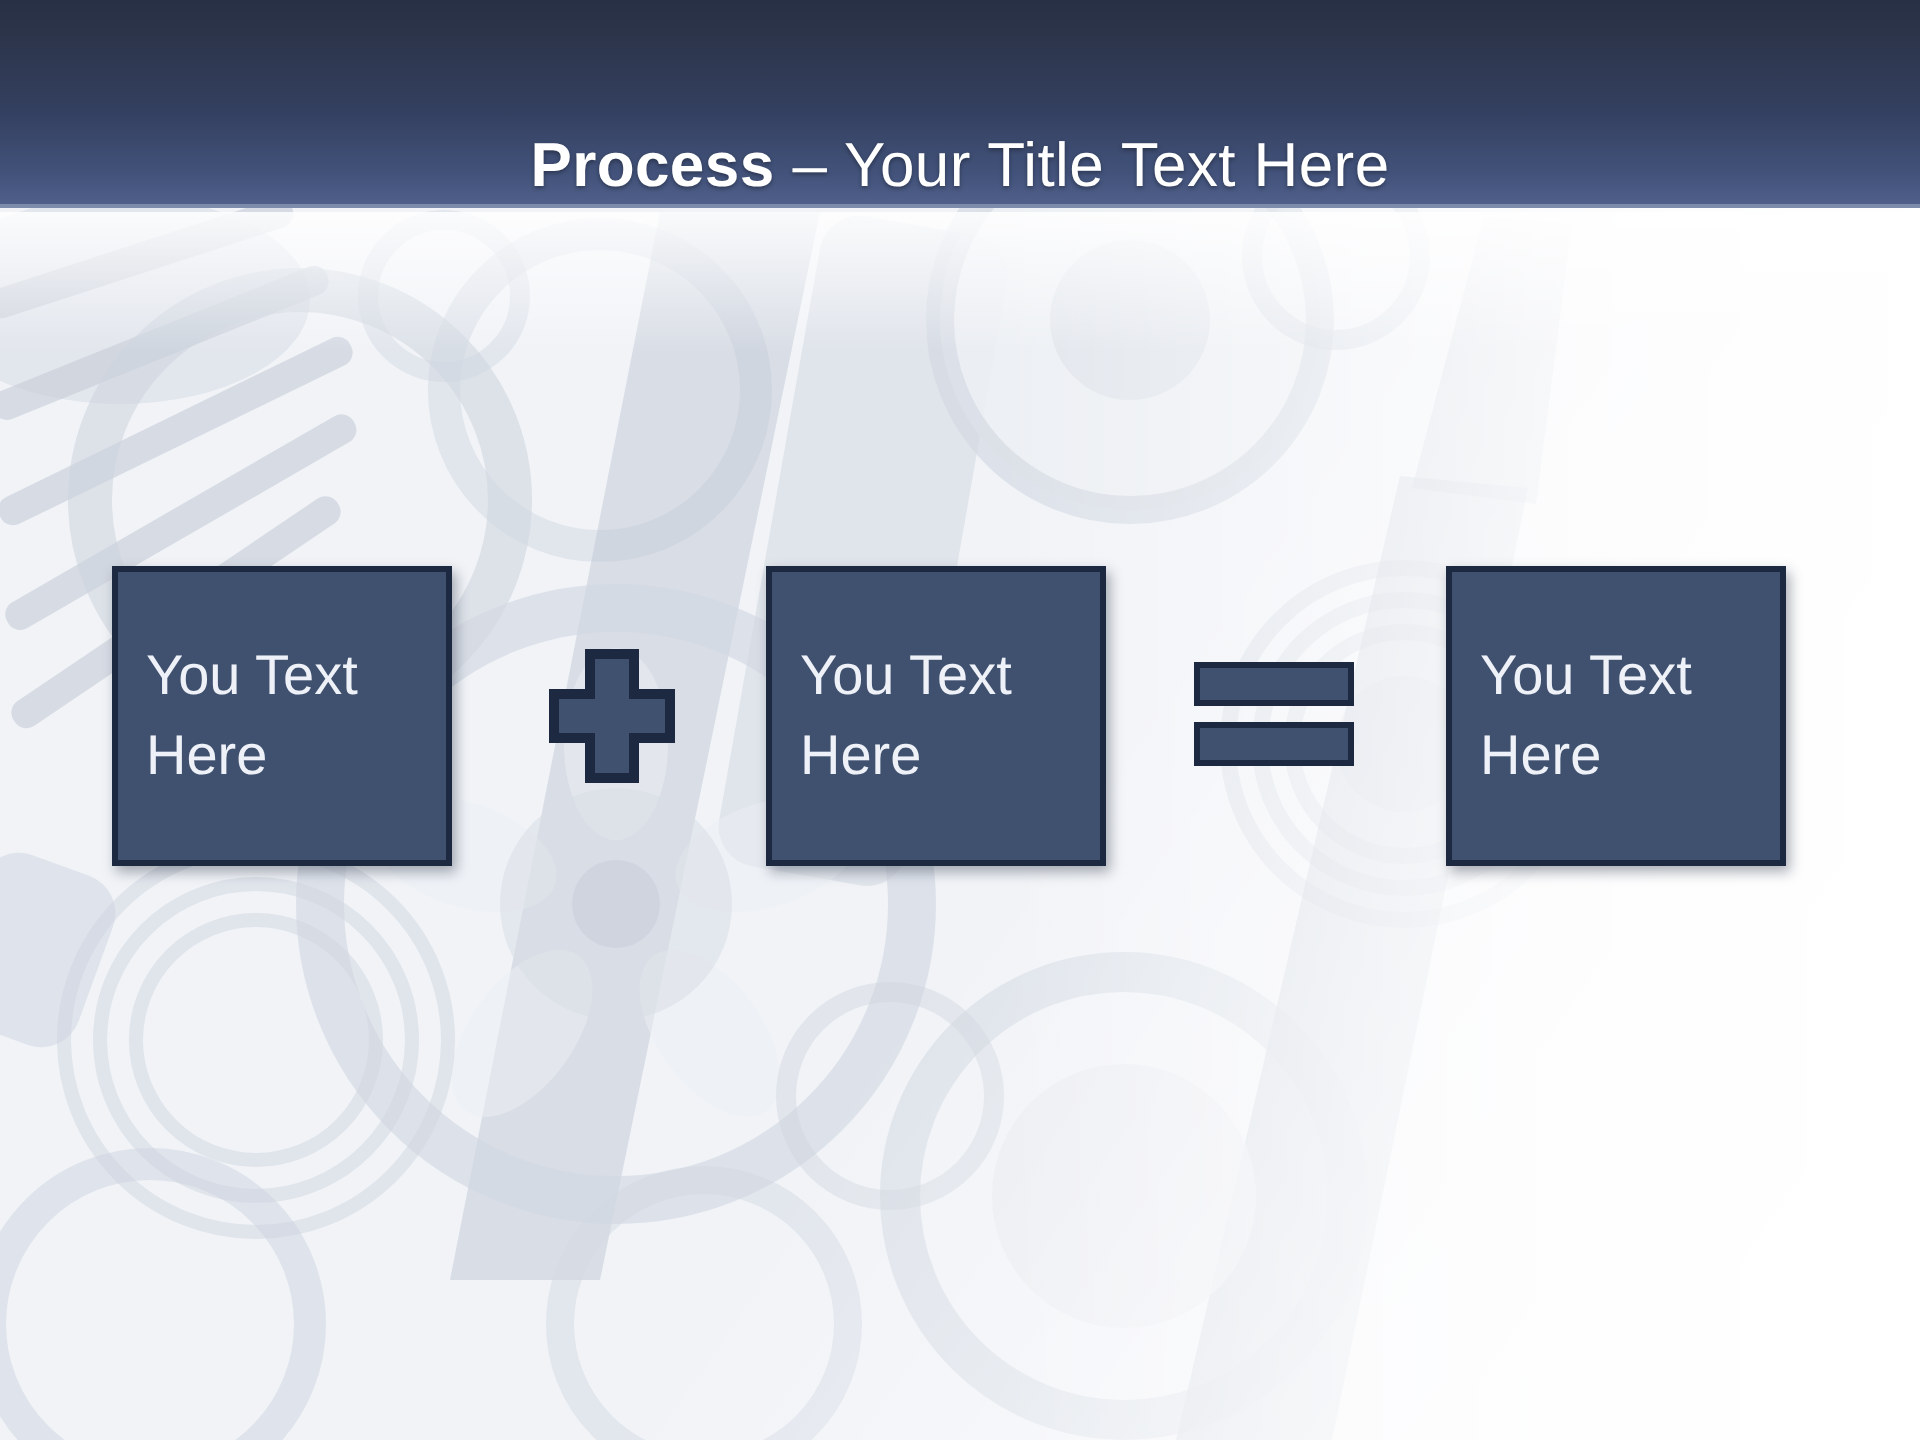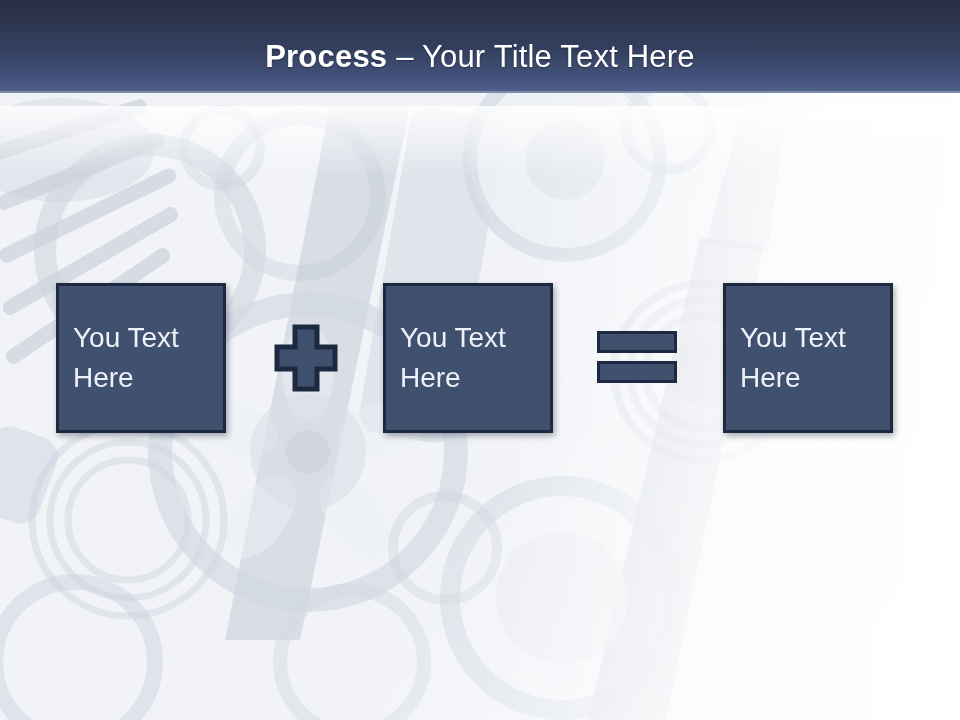--- a/index.html
+++ b/index.html
@@ -30,26 +30,26 @@
   
   .wash-veil{position:absolute;inset:0;background:rgba(245,247,251,0.40);}
   .wash-right{position:absolute;inset:0;
     background:linear-gradient(to right, rgba(255,255,255,0) 52%, rgba(255,255,255,0.70) 80%, rgba(255,255,255,0.95) 100%);}
   .wash-topright{position:absolute;inset:0;
     background:linear-gradient(125deg, rgba(255,255,255,0) 55%, rgba(255,255,255,0.55) 78%, rgba(255,255,255,0.85) 100%);}
   .wash-under-header{position:absolute;left:0;right:0;top:106px;height:70px;
     background:linear-gradient(to bottom, rgba(255,255,255,0.85), rgba(255,255,255,0));}
   
   .title-bar{
-    position:absolute;top:0;left:0;right:0;height:93px;
+    position:absolute;top:0;left:0;right:0;height:104px;
     background:linear-gradient(180deg,
       var(--header-top) 0%, #2b3449 15%, var(--header-mid) 55%, #42527a 85%, var(--header-bottom) 100%);
     border-bottom:2px solid var(--header-edge);
     display:flex;justify-content:center;align-items:flex-end;
-    padding-bottom:16px;
+    padding-bottom:1px;
   }
   .title-line{
     display:flex;gap:9px;align-items:baseline;
     color:var(--title-text);
     font-size:31px;
     text-shadow:0 1px 2px rgba(0,0,0,0.35);
     letter-spacing:0.2px;
   }
   .title-emphasis{font-weight:bold;}
   .title-rest{font-weight:normal;}

